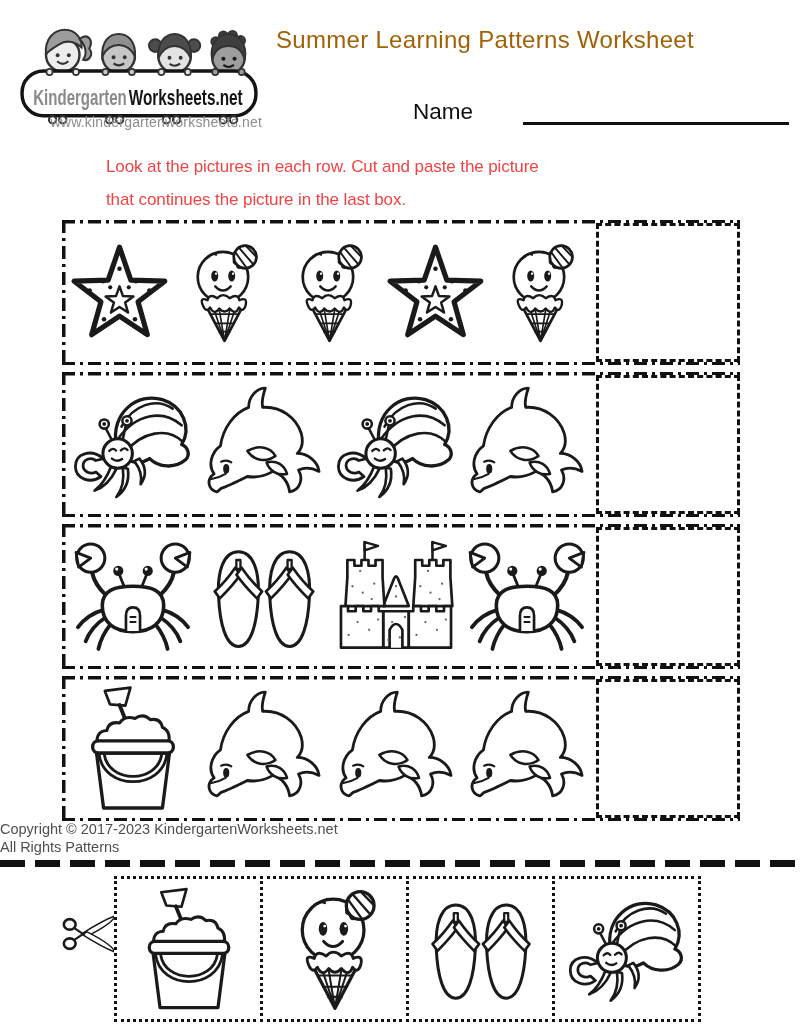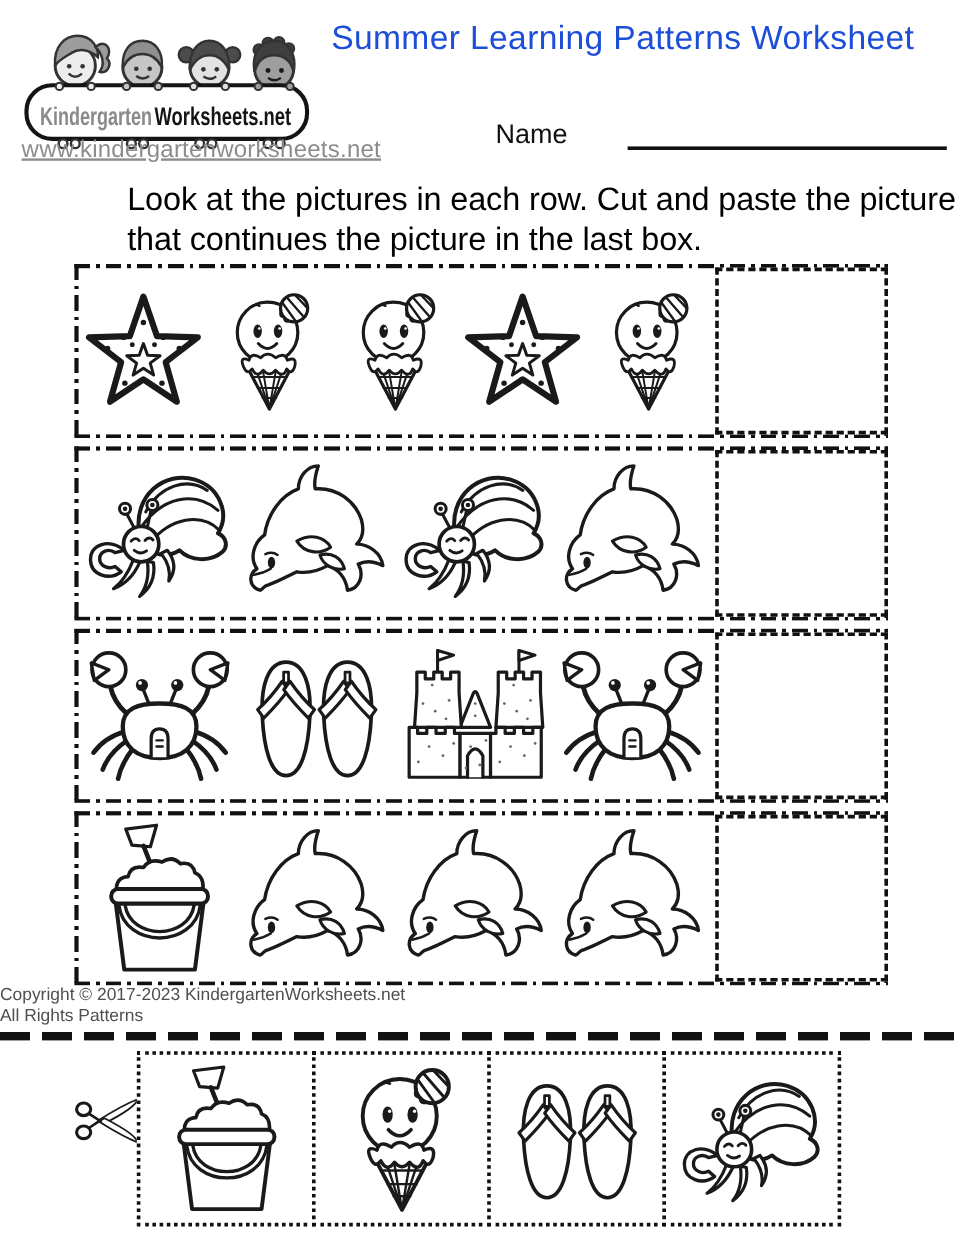--- a/index.html
+++ b/index.html
@@ -3,30 +3,30 @@
 <meta charset="utf-8">
 <style>
   html,body{margin:0;padding:0;background:#fff;}
   .page{position:relative;width:800px;height:1035px;background:#fff;overflow:hidden;
         font-family:"Liberation Sans",sans-serif;color:#141414;}
 
   
   .logo{position:absolute;left:18px;top:14px;width:244px;}
   .logo svg{display:block;}
   .logo-url{position:absolute;left:18px;top:114px;width:244px;text-align:right;
-            font-size:20px;color:#8c8c8c;letter-spacing:.2px;text-decoration:underline;}
-  .title{position:absolute;left:276px;top:16px;width:516px;font-size:28px;color:#1d4ed8;
+            font-size:14px;color:#8c8c8c;letter-spacing:.2px;}
+  .title{position:absolute;left:276px;top:26px;width:516px;font-size:24px;color:#a16207;
          letter-spacing:.3px;white-space:nowrap;}
   .name-row{position:absolute;left:413px;top:99px;display:flex;align-items:flex-end;gap:40px;}
   .name-label{font-size:22.5px;color:#101010;}
   .name-line{width:266px;height:20px;border-bottom:3px solid #111;margin-left:10px;}
 
   
-  .instructions{position:absolute;left:106px;top:150px;font-size:27px;line-height:33px;
-                color:#000000;letter-spacing:-.1px;}
+  .instructions{position:absolute;left:106px;top:150px;font-size:17px;line-height:33px;
+                color:#ef4444;letter-spacing:-.1px;}
 
   
   .rows{position:absolute;left:62px;top:220px;width:678px;}
   .pattern-row{position:relative;height:145px;margin-bottom:7px;background-color:#fff;
     background-image:
       repeating-linear-gradient(90deg,#111 0 13px,transparent 13px 18px,#111 18px 21px,transparent 21px 26px),
       repeating-linear-gradient(90deg,#111 0 13px,transparent 13px 18px,#111 18px 21px,transparent 21px 26px),
       repeating-linear-gradient(180deg,#111 0 13px,transparent 13px 18px,#111 18px 21px,transparent 21px 26px),
       repeating-linear-gradient(180deg,#111 0 13px,transparent 13px 18px,#111 18px 21px,transparent 21px 26px);
     background-size:100% 3.5px,100% 3.5px,3.5px 100%,3.5px 100%;

